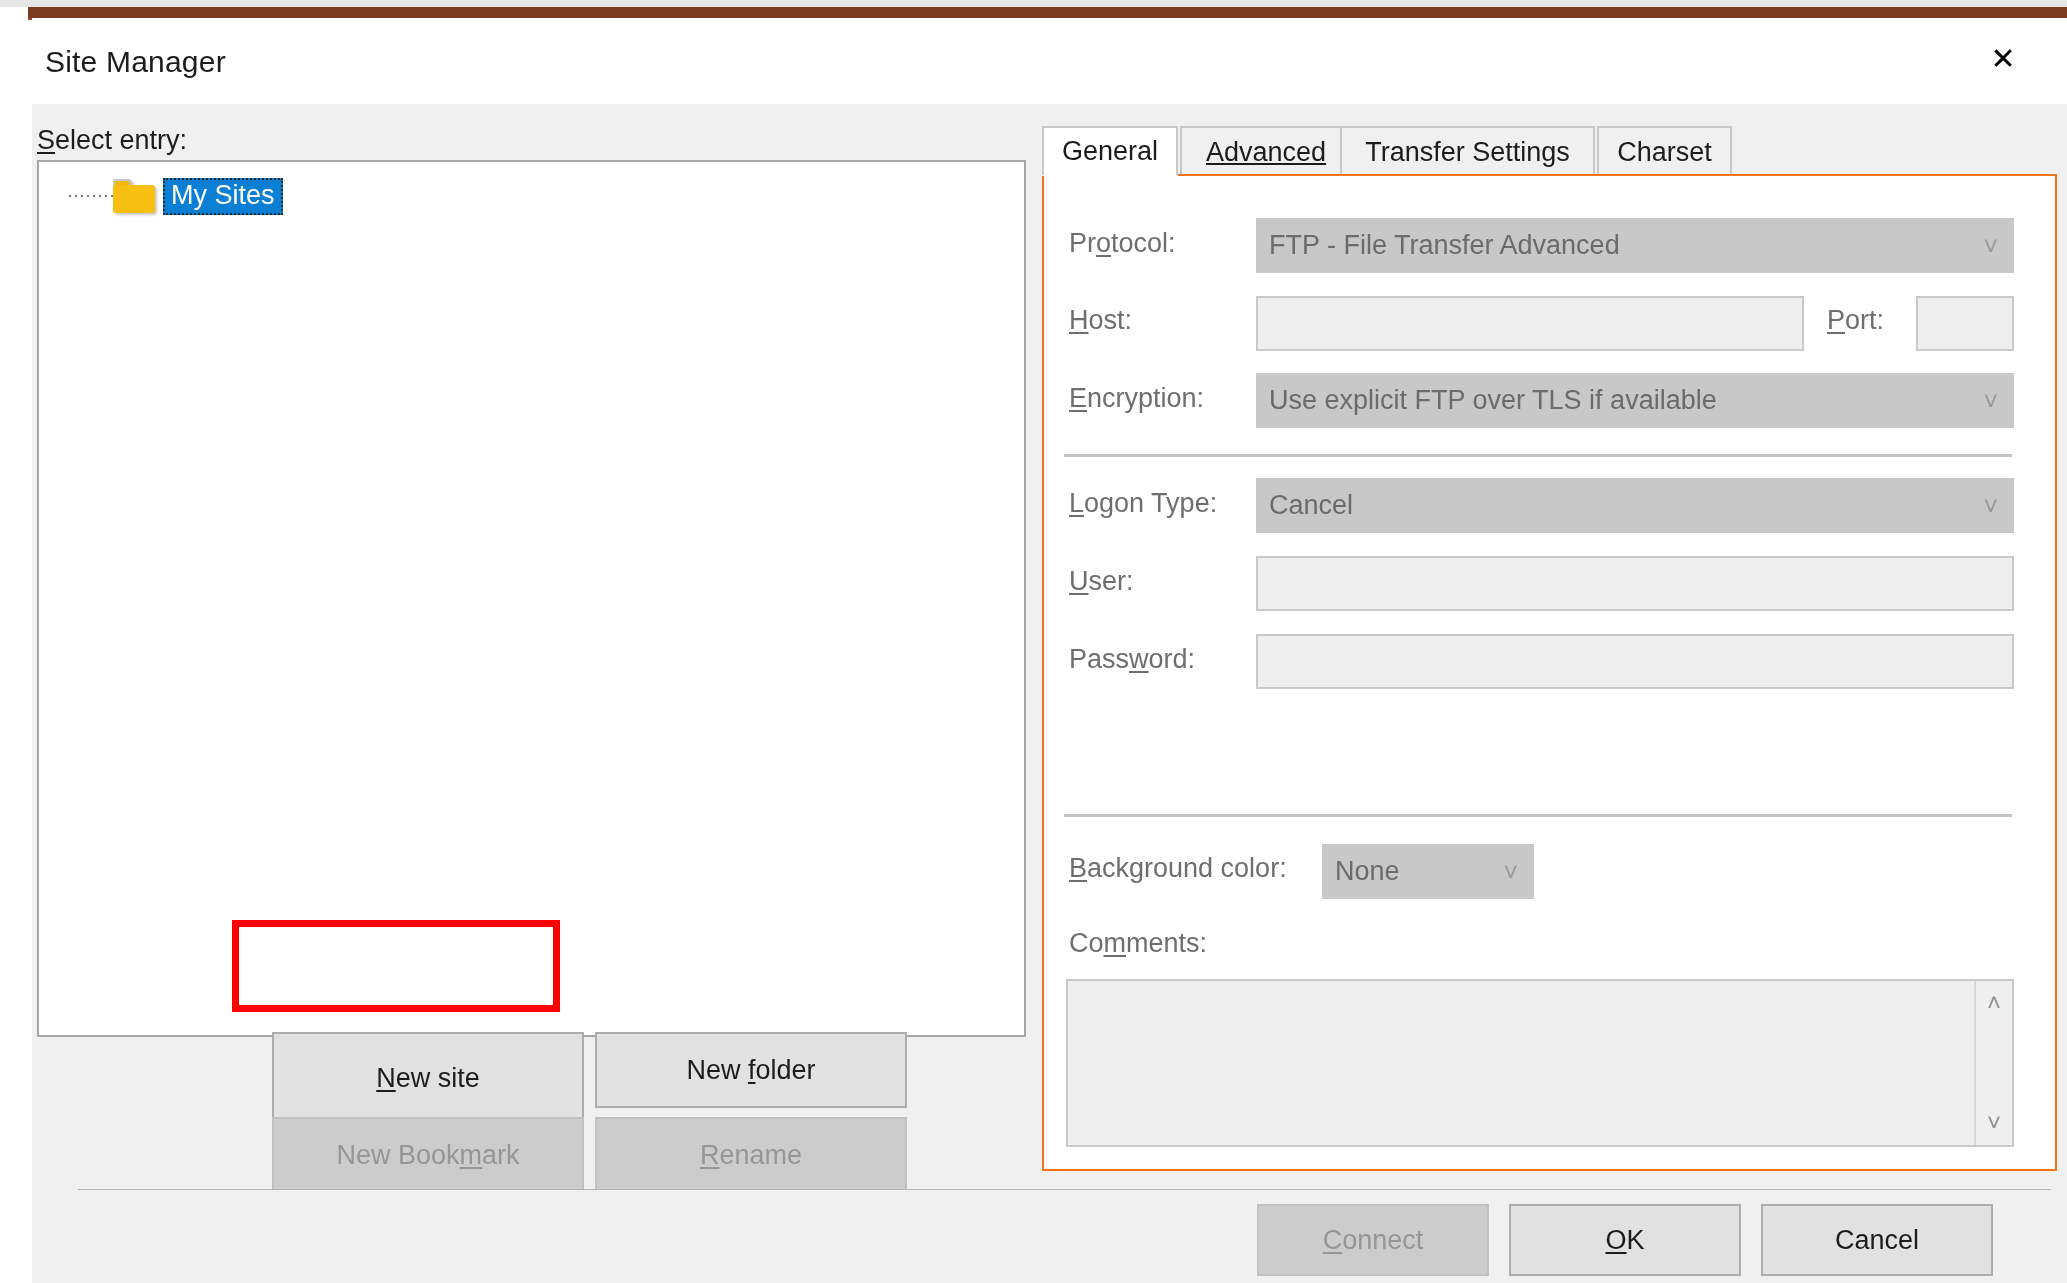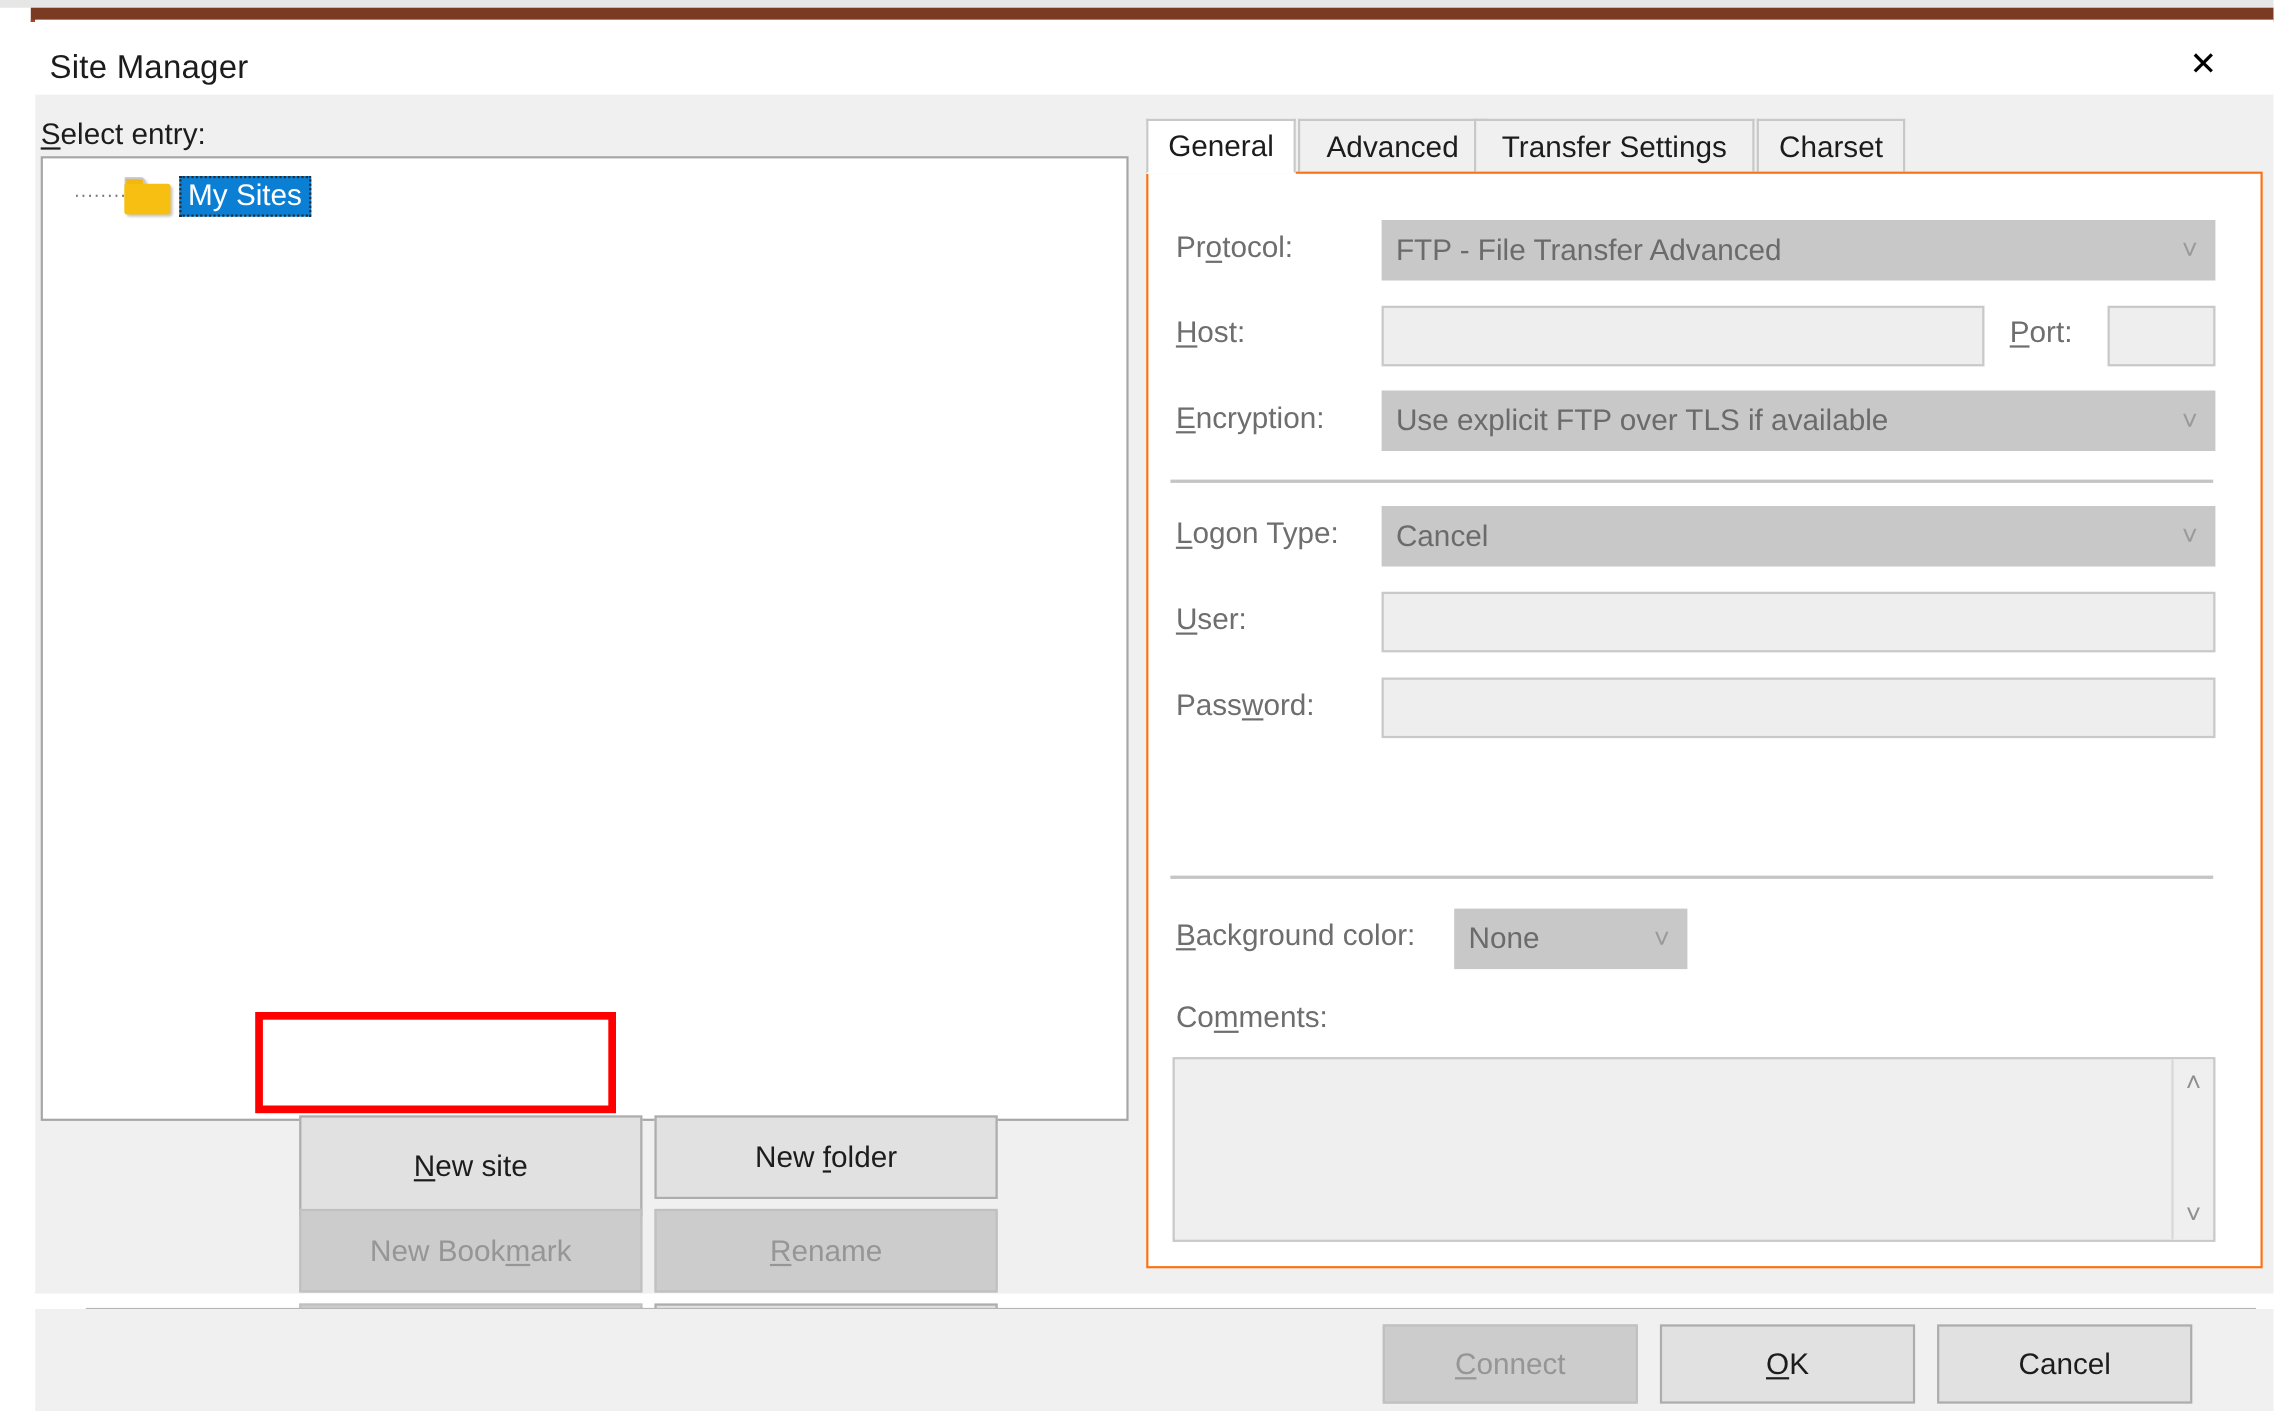--- a/index.html
+++ b/index.html
@@ -49,21 +49,21 @@
   .close-btn {
     position: absolute; right: 32px; top: 18px;
     width: 64px; height: 46px;
     display: flex; align-items: center; justify-content: center;
     font-size: 30px; color: #000000;
     line-height: 1;
     cursor: pointer;
   }
 
   .dlg-body {
-    position: absolute; left: 0; top: 68px;
+    position: absolute; left: 0; top: 86px;
     width: 2035px; height: 1090px;
     background: #f0f0f0;
   }
 
   
   .lbl-select {
     position: absolute; left: 5px; top: 21px;
     font-size: 27px; color: #1c1c1c; white-space: nowrap;
   }
   u.acc { text-decoration: underline; text-underline-offset: 3px; }
@@ -300,21 +300,21 @@
       <div class="btn" style="left:563px; top:1099px; width:312px; height:76px;">
         <span>Dupl<u class="acc">i</u>cate</span>
       </div>
 
       <div class="notebook">
 
         <div class="tabstrip">
           <div class="tab active" style="left:0px; width:136px;">
             <span>General</span>
           </div>
-          <div class="tab" style="left:138px; width:172px;">
+          <div class="tab" style="left:138px; width:172px;text-decoration:underline;">
             <span>Advanced</span>
           </div>
           <div class="tab" style="left:298px; width:255px;">
             <span>Transfer Settings</span>
           </div>
           <div class="tab" style="left:555px; width:135px;">
             <span>Charset</span>
           </div>
         </div>
 

